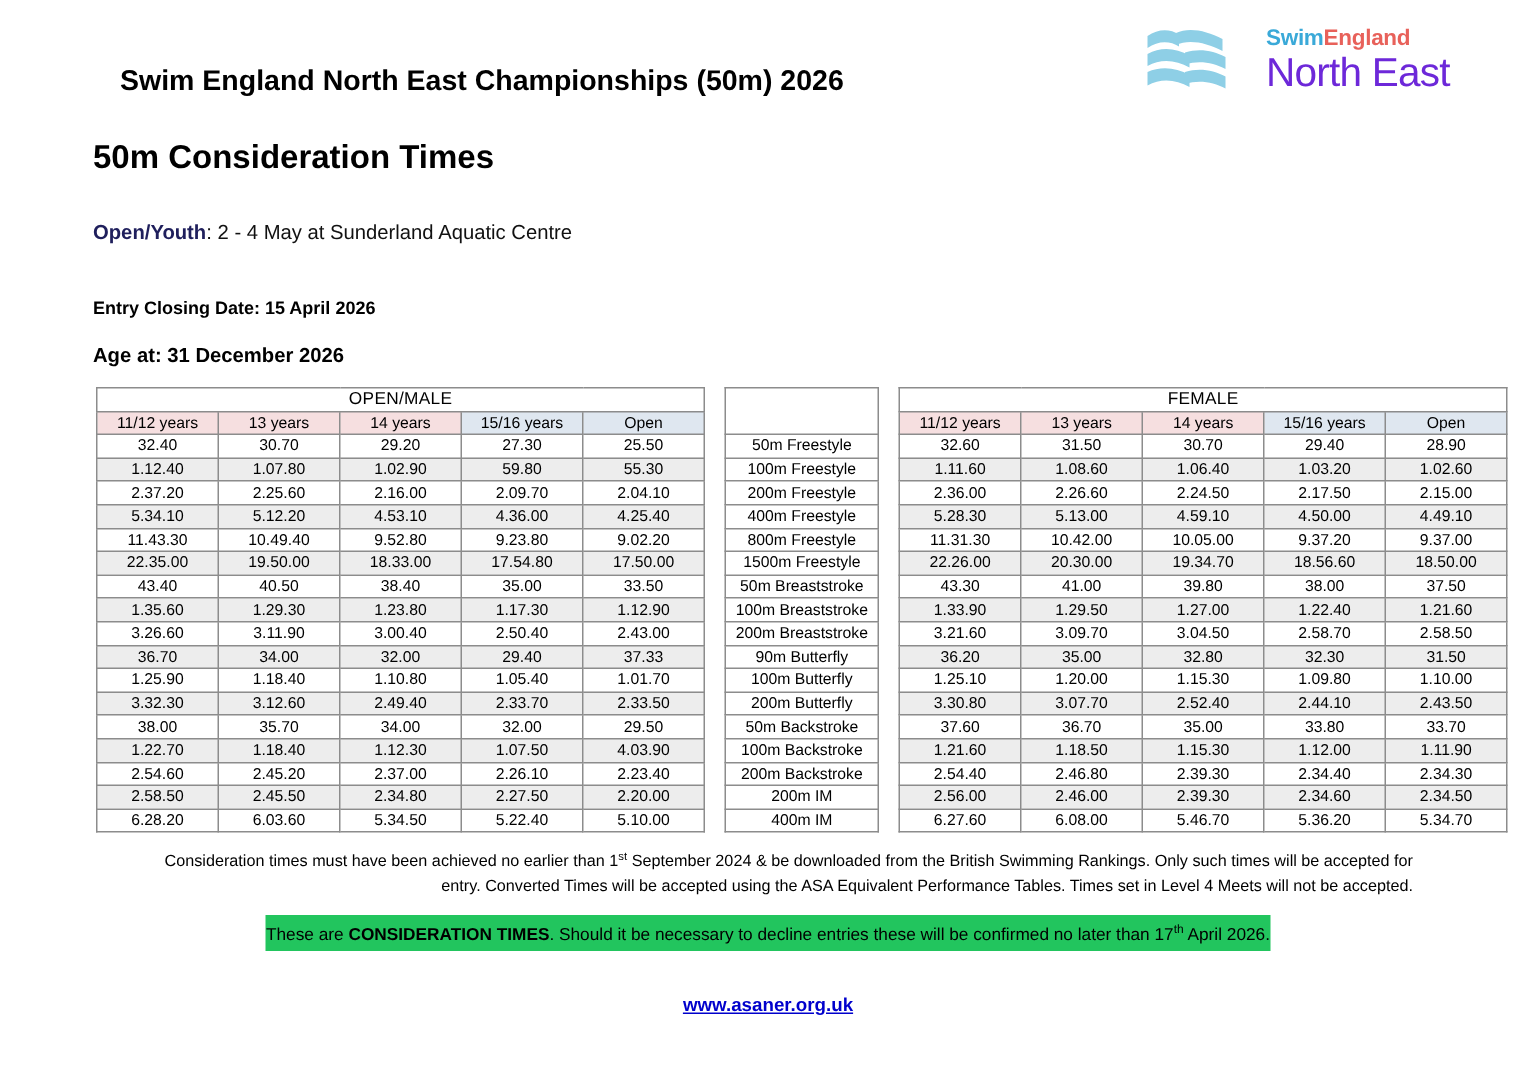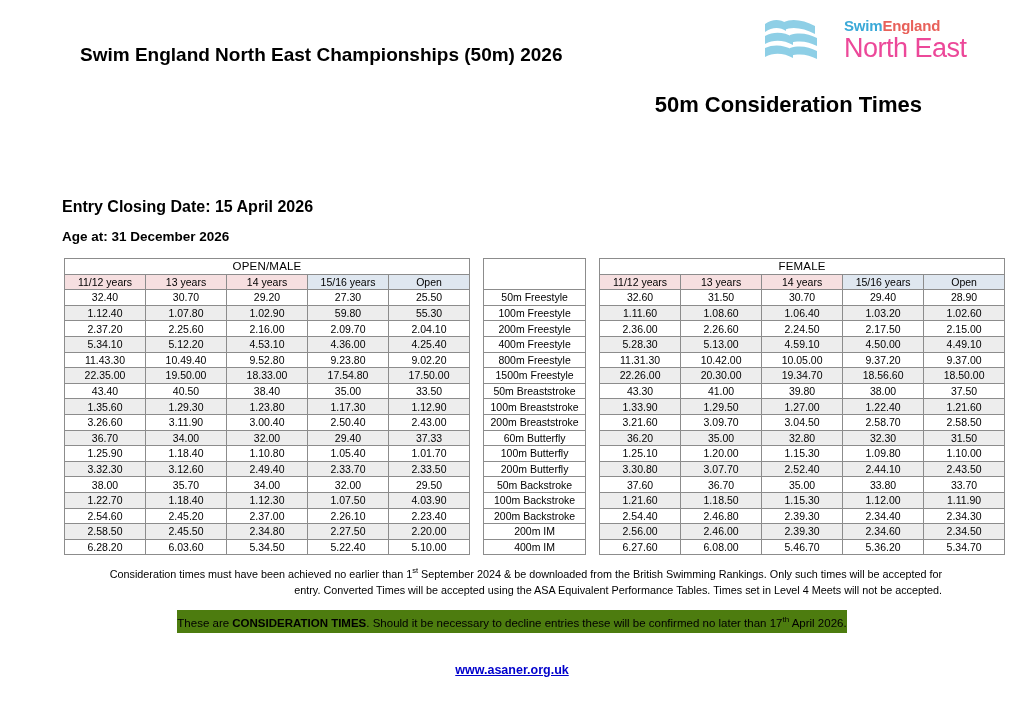--- a/index.html
+++ b/index.html
@@ -41,42 +41,42 @@
   .logo-line1 {
     font-size: 15px;
     font-weight: bold;
     letter-spacing: -0.2px;
     white-space: nowrap;
   }
   .logo-swim { color: #3aa9d8; }
   .logo-england { color: #e8615a; }
   .logo-line2 {
     font-size: 27px;
-    color: #ec4899;
+    color: #6d28d9;
     letter-spacing: -0.5px;
     margin-top: 2px;
     white-space: nowrap;
   }
 
   
   .doc-title {
     position: absolute;
     top: 44px;
     left: 60px;
     font-size: 19px;
     font-weight: bold;
     white-space: nowrap;
     margin-left: 20px;
   }
   .doc-subtitle {
     position: absolute;
     top: 92px;
     left: 62px;
     width: 860px;
-    text-align: right;
+    text-align: left;
     font-size: 22px;
     font-weight: bold;
   }
 
   
   .info-block {
     position: absolute;
     top: 146px;
     left: 62px;
     font-size: 13.5px;
@@ -85,21 +85,21 @@
   .line-openyouth { color: #1f1f5c; }
   .line-openyouth b { color: #1f1f5c; font-weight: bold; }
   .line-openyouth .rest { color: #111111; font-weight: normal; }
   .line-agegroup { color: #d02020; }
   .line-agegroup b { color: #9e1515; font-weight: bold; }
 
   .info-entry {
     position: absolute;
     top: 198px;
     left: 62px;
-    font-size: 16px;
+    font-size: 12px;
     font-weight: bold;
   }
   .info-ageat {
     position: absolute;
     top: 229px;
     left: 62px;
     font-size: 13.5px;
     font-weight: bold;
   }
 
@@ -170,21 +170,21 @@
 
   .consider-wrap {
     position: absolute;
     top: 610px;
     left: 0;
     width: 1024px;
     text-align: center;
   }
   .consider-line {
     display: inline-block;
-    background: #4d7c0f;
+    background: #22c55e;
     padding: 2px 0;
     font-size: 11.5px;
     line-height: 15px;
   }
   .consider-line sup { font-size: 8px; }
 
   .weblink {
     position: absolute;
     top: 663px;
     left: 0;
@@ -213,20 +213,23 @@
       <span class="logo-swim">Swim</span><span class="logo-england">England</span>
     </div>
     <div class="logo-line2">North East</div>
   </div>
 </div>
 
 <div class="doc-title">Swim England North East Championships (50m) 2026</div>
 <div class="doc-subtitle">50m Consideration Times</div>
 
 <div class="info-block">
+  <div class="line-openyouth">
+    <b>Open/Youth</b><span class="rest">: 2 - 4 May at Sunderland Aquatic Centre</span>
+  </div>
 </div>
 <div class="info-entry">Entry Closing Date: 15 April 2026</div>
 <div class="info-ageat">Age at: 31 December 2026</div>
 
 <table class="times-table">
   <colgroup>
     <col style="width:81px">
       <col style="width:81px">
       <col style="width:81px">
       <col style="width:81px">
@@ -399,21 +402,21 @@
         <td>2.58.70</td>
         <td>2.58.50</td>
       </tr>
       <tr class="shade">
         <td>36.70</td>
         <td>34.00</td>
         <td>32.00</td>
         <td>29.40</td>
         <td>37.33</td>
         <td class="gapcol"></td>
-        <td class="evt">60m Butterfly</td>
+        <td class="evt">90m Butterfly</td>
         <td class="gapcol"></td>
         <td>36.20</td>
         <td>35.00</td>
         <td>32.80</td>
         <td>32.30</td>
         <td>31.50</td>
       </tr>
       <tr>
         <td>1.25.90</td>
         <td>1.18.40</td>

